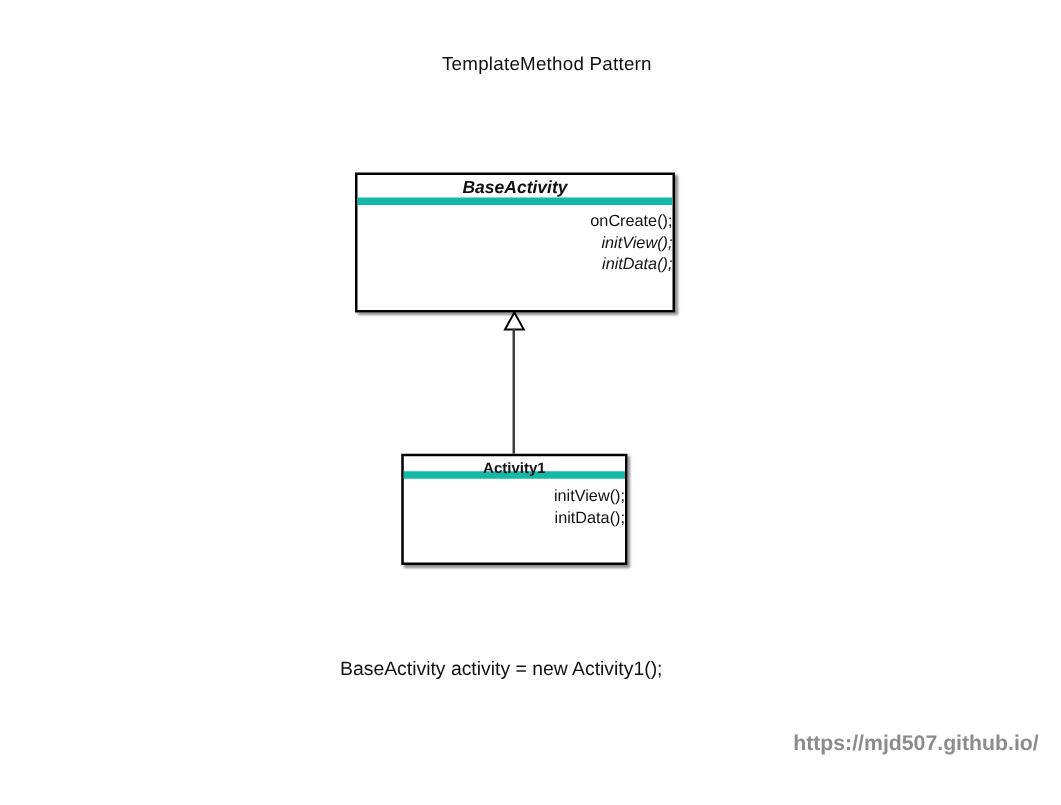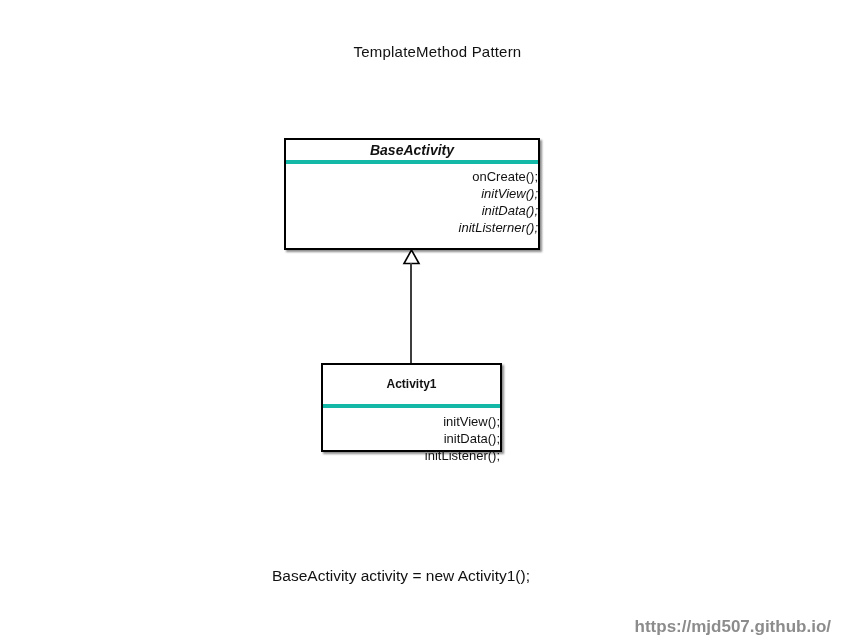--- a/index.html
+++ b/index.html
@@ -22,21 +22,21 @@
     letter-spacing: 0.2px;
     color: #111111;
   }
 
   .uml-box {
     background: #ffffff;
     border: 2px solid #000000;
     box-shadow: 2px 2px 2px rgba(0,0,0,0.45);
   }
   .uml-box .uml-header {
-    border-bottom: 4px solid #14b8a6;
+    border-bottom: 6px solid #14b8a6;
     display: flex;
     justify-content: center;
     align-items: center;
   }
   .uml-box .uml-body {
     font-size: 13px;
     line-height: 17px;
     text-align: right;
   }
   .method-line { white-space: pre; }
@@ -46,79 +46,76 @@
   #base-box .uml-header {
     height: 24px;
     font-size: 14px;
     font-weight: bold;
     font-style: italic;
   }
   #base-box .uml-body { padding: 4px 0 0 4px; }
 
   #sub-box { left: 321px; top: 363px; width: 181px; height: 89px; }
   #sub-box .uml-header {
-    height: 43px;
+    height: 18px;
     font-size: 12px;
     font-weight: bold;
     align-items: flex-start;
-    padding-top: 12px;
+    padding-top: 2px;
   }
   #sub-box .uml-body { padding: 5px 0 0 7px; }
 
   .connector-line {
     left: 410px; top: 263px;
     width: 2px; height: 100px;
     background: #3d3d3d;
   }
   .connector-head {
     left: 402px; top: 249px;
     width: 19px; height: 16px;
   }
 
   .code-snippet {
     left: 272px; top: 526px;
     font-size: 15.5px;
     line-height: 19px;
     color: #111111;
-    margin-top: 40px;
   }
 
   .watermark {
-    right: 18px; top: 617px;
+    right: 18px; top: 585px;
     font-size: 17px;
     font-weight: bold;
     color: #8c8c8c;
   }
 </style>
 </head>
 <body>
 
 <div class="abs diagram-title">TemplateMethod Pattern</div>
 
 <div id="base-box" class="abs uml-box">
   <div class="uml-header">BaseActivity</div>
   <div class="uml-body">
     <div class="method-line">onCreate();</div>
     <div class="method-line it">initView();</div>
     <div class="method-line it">initData();</div>
-    <div class="method-line it">initListerner();</div>
   </div>
 </div>
 
 <svg class="abs connector-head" viewBox="0 0 19 16">
   <polygon points="9.5,1 2,14.5 17,14.5" fill="#ffffff" stroke="#000000" stroke-width="1.6"></polygon>
 </svg>
 <div class="abs connector-line"></div>
 
 <div id="sub-box" class="abs uml-box">
   <div class="uml-header">Activity1</div>
   <div class="uml-body">
     <div class="method-line">initView();</div>
     <div class="method-line">initData();</div>
-    <div class="method-line">initListener();</div>
   </div>
 </div>
 
 <div class="abs code-snippet">
   <div>BaseActivity activity = new Activity1();</div>
 </div>
 
 <div class="abs watermark">https://mjd507.github.io/</div>
 
 </body></html>

